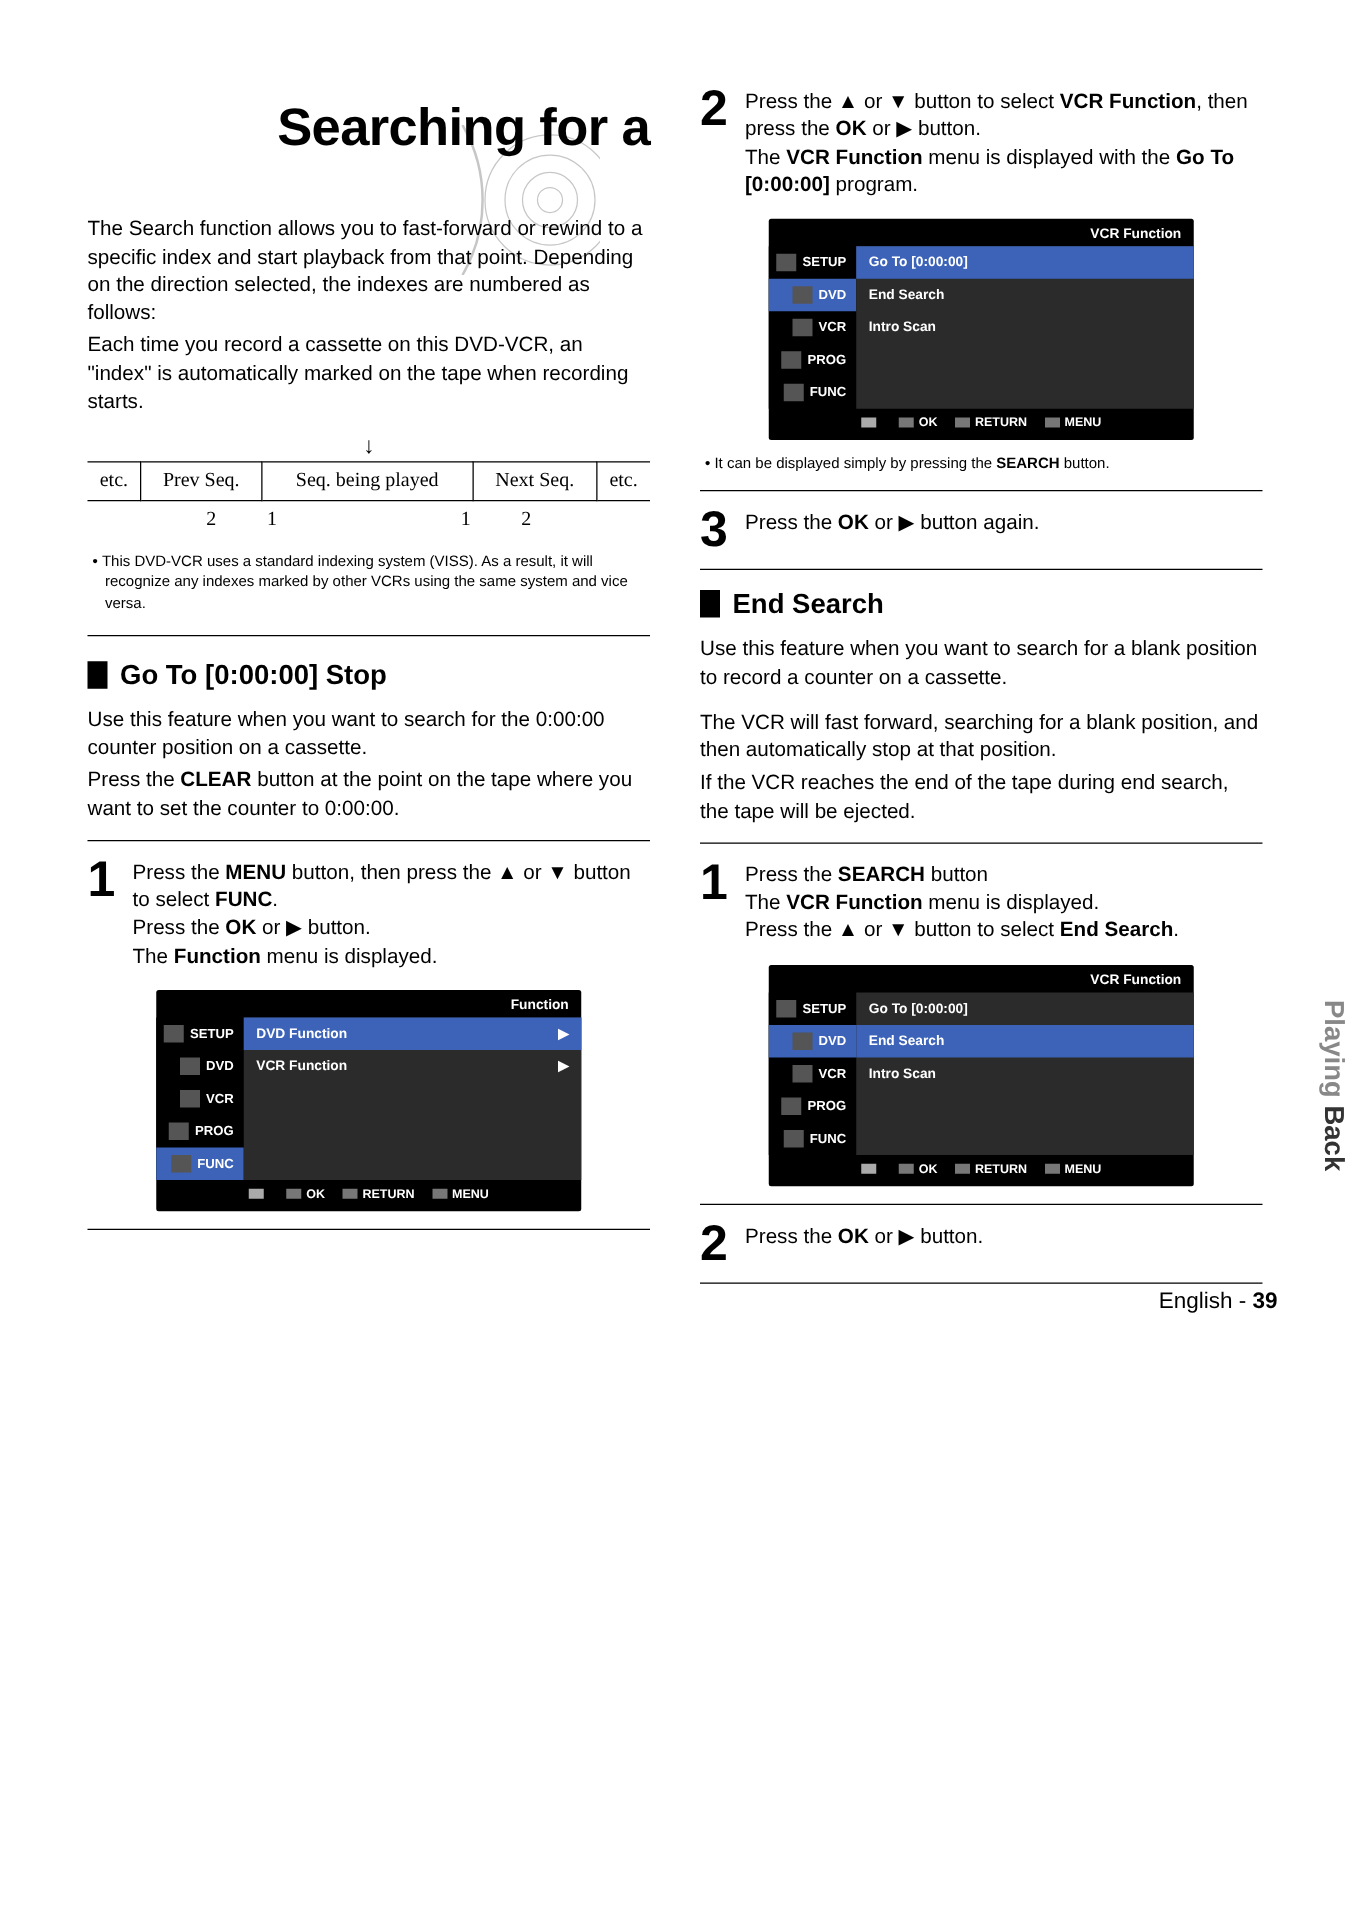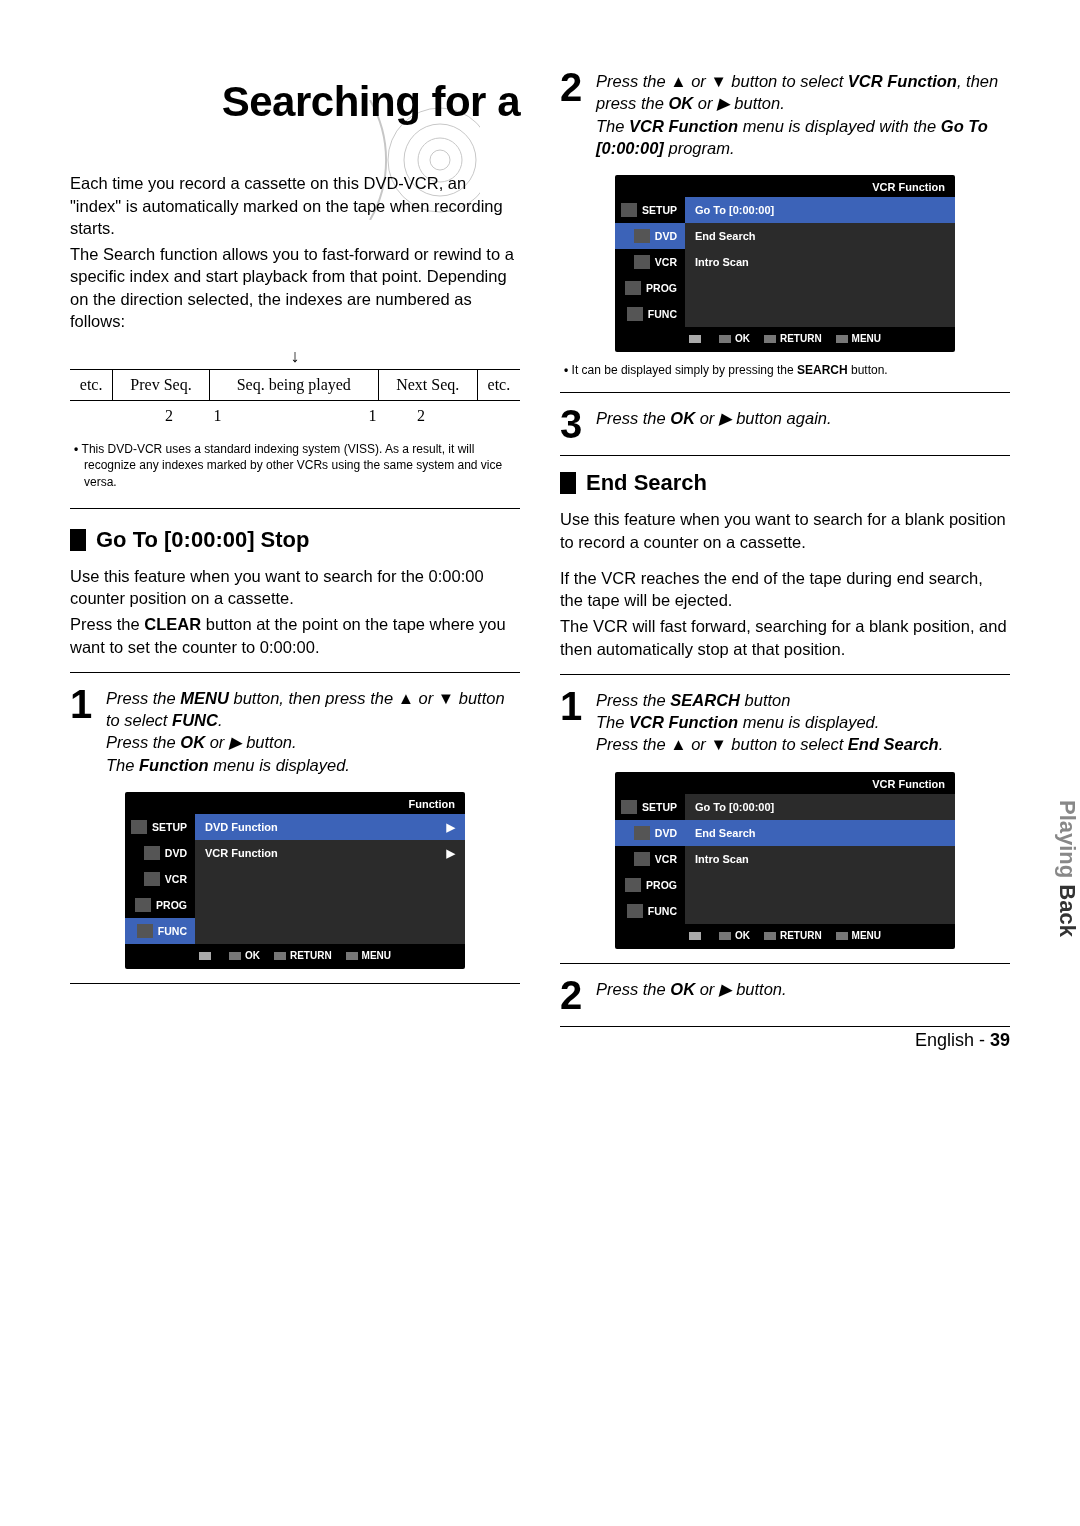--- a/index.html
+++ b/index.html
@@ -55,21 +55,21 @@
   hr.thin-rule { border: none; border-top: 1px solid #000; margin: 14px 0; }
 
   
   .sub-head { display: flex; align-items: center; gap: 10px; margin: 10px 0 12px 0; }
   .sub-head .tab { width: 16px; height: 22px; background: #000; }
   .sub-head h2 { font-size: 22px; font-weight: bold; }
 
   
   .step { display: flex; gap: 10px; margin-bottom: 10px; }
   .step .num { font-size: 40px; font-weight: bold; line-height: 0.85; min-width: 26px; }
-  .step .body { font-size: 16.5px; line-height: 1.35; font-style: italic; }
+  .step .body { font-size: 16.5px; line-height: 1.35; }
 
   
   .osd {
     background: #000;
     color: #fff;
     border-radius: 2px;
     margin: 16px auto 10px auto;
     width: 340px;
     font-size: 11.5px;
     font-weight: bold;
@@ -114,21 +114,21 @@
     position: absolute;
     right: 0; top: 800px;
     writing-mode: vertical-rl;
     font-size: 22px; font-weight: bold;
     color: #888;
   }
   .side-tab .dark { color: #333; }
 
   .page-foot {
     position: absolute;
-    bottom: 30px; right: 70px;
+    bottom: 30px; right: 58px;
     font-size: 18px;
   }
   .page-foot b { font-weight: bold; }
 </style>
 </head>
 <body>
 
 <div class="columns">
 
   <div class="col">
@@ -139,22 +139,22 @@
         <circle cx="80" cy="60" r="22" fill="none" stroke="#000" stroke-width="1"></circle>
         <circle cx="80" cy="60" r="10" fill="none" stroke="#000" stroke-width="1"></circle>
         <path d="M10 0 A120 120 0 0 1 10 120" fill="none" stroke="#000" stroke-width="2"></path>
       </svg>
       <h1>
         <span>Searching for a</span><br>
       </h1>
     </div>
 
     <div class="para-block">
+      <p class="para">The Search function allows you to fast-forward or rewind to a specific index and start playback from that point. Depending on the direction selected, the indexes are numbered as follows:</p>
       <p class="para">Each time you record a cassette on this DVD-VCR, an "index" is automatically marked on the tape when recording starts.</p>
-      <p class="para">The Search function allows you to fast-forward or rewind to a specific index and start playback from that point. Depending on the direction selected, the indexes are numbered as follows:</p>
     </div>
 
     <div class="seq-wrap">
       <div class="seq-arrow">↓</div>
       <table class="seq">
         <tbody>
             <tr>
           <td class="noborder-l">etc.</td>
           <td><span>Prev Seq.</span></td>
           <td><span>Seq. being played</span></td>
@@ -327,22 +327,22 @@
 
     <div class="sub-head">
       <span class="tab"></span>
       <h2>End Search</h2>
     </div>
 
     <div class="para-block">
       <p class="para">Use this feature when you want to search for a blank position to record a counter on a cassette.</p>
     </div>
     <div class="para-block">
+      <p class="para">The VCR will fast forward, searching for a blank position, and then automatically stop at that position.</p>
       <p class="para">If the VCR reaches the end of the tape during end search, the tape will be ejected.</p>
-      <p class="para">The VCR will fast forward, searching for a blank position, and then automatically stop at that position.</p>
     </div>
 
     <hr class="thin-rule">
 
     <div class="step">
       <div class="num">1</div>
       <div class="body">
         <span>Press the </span><b>SEARCH</b><span> button</span><br>
         <span>The </span><b>VCR Function</b><span> menu is displayed.</span><br>
         <span>Press the ▲ or ▼ button to select </span><b>End Search</b><span>.</span>

